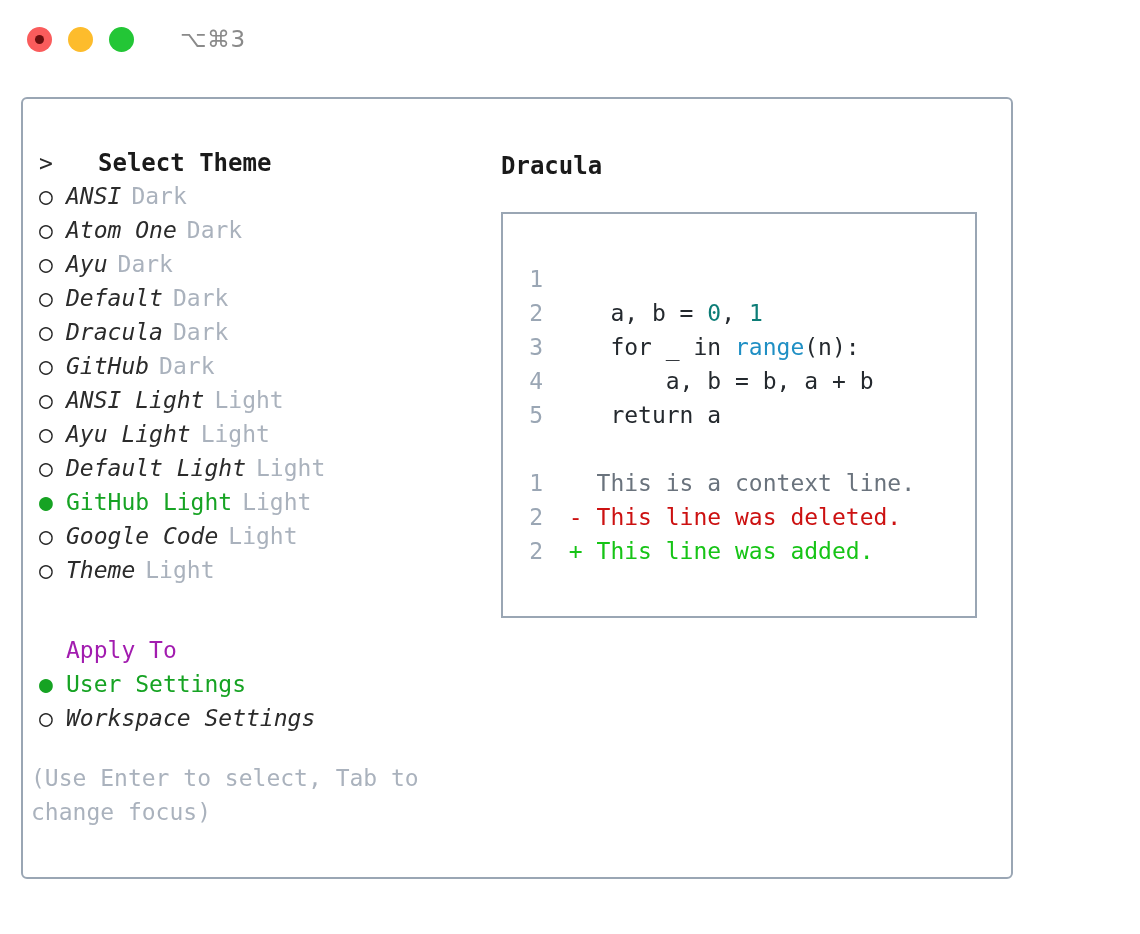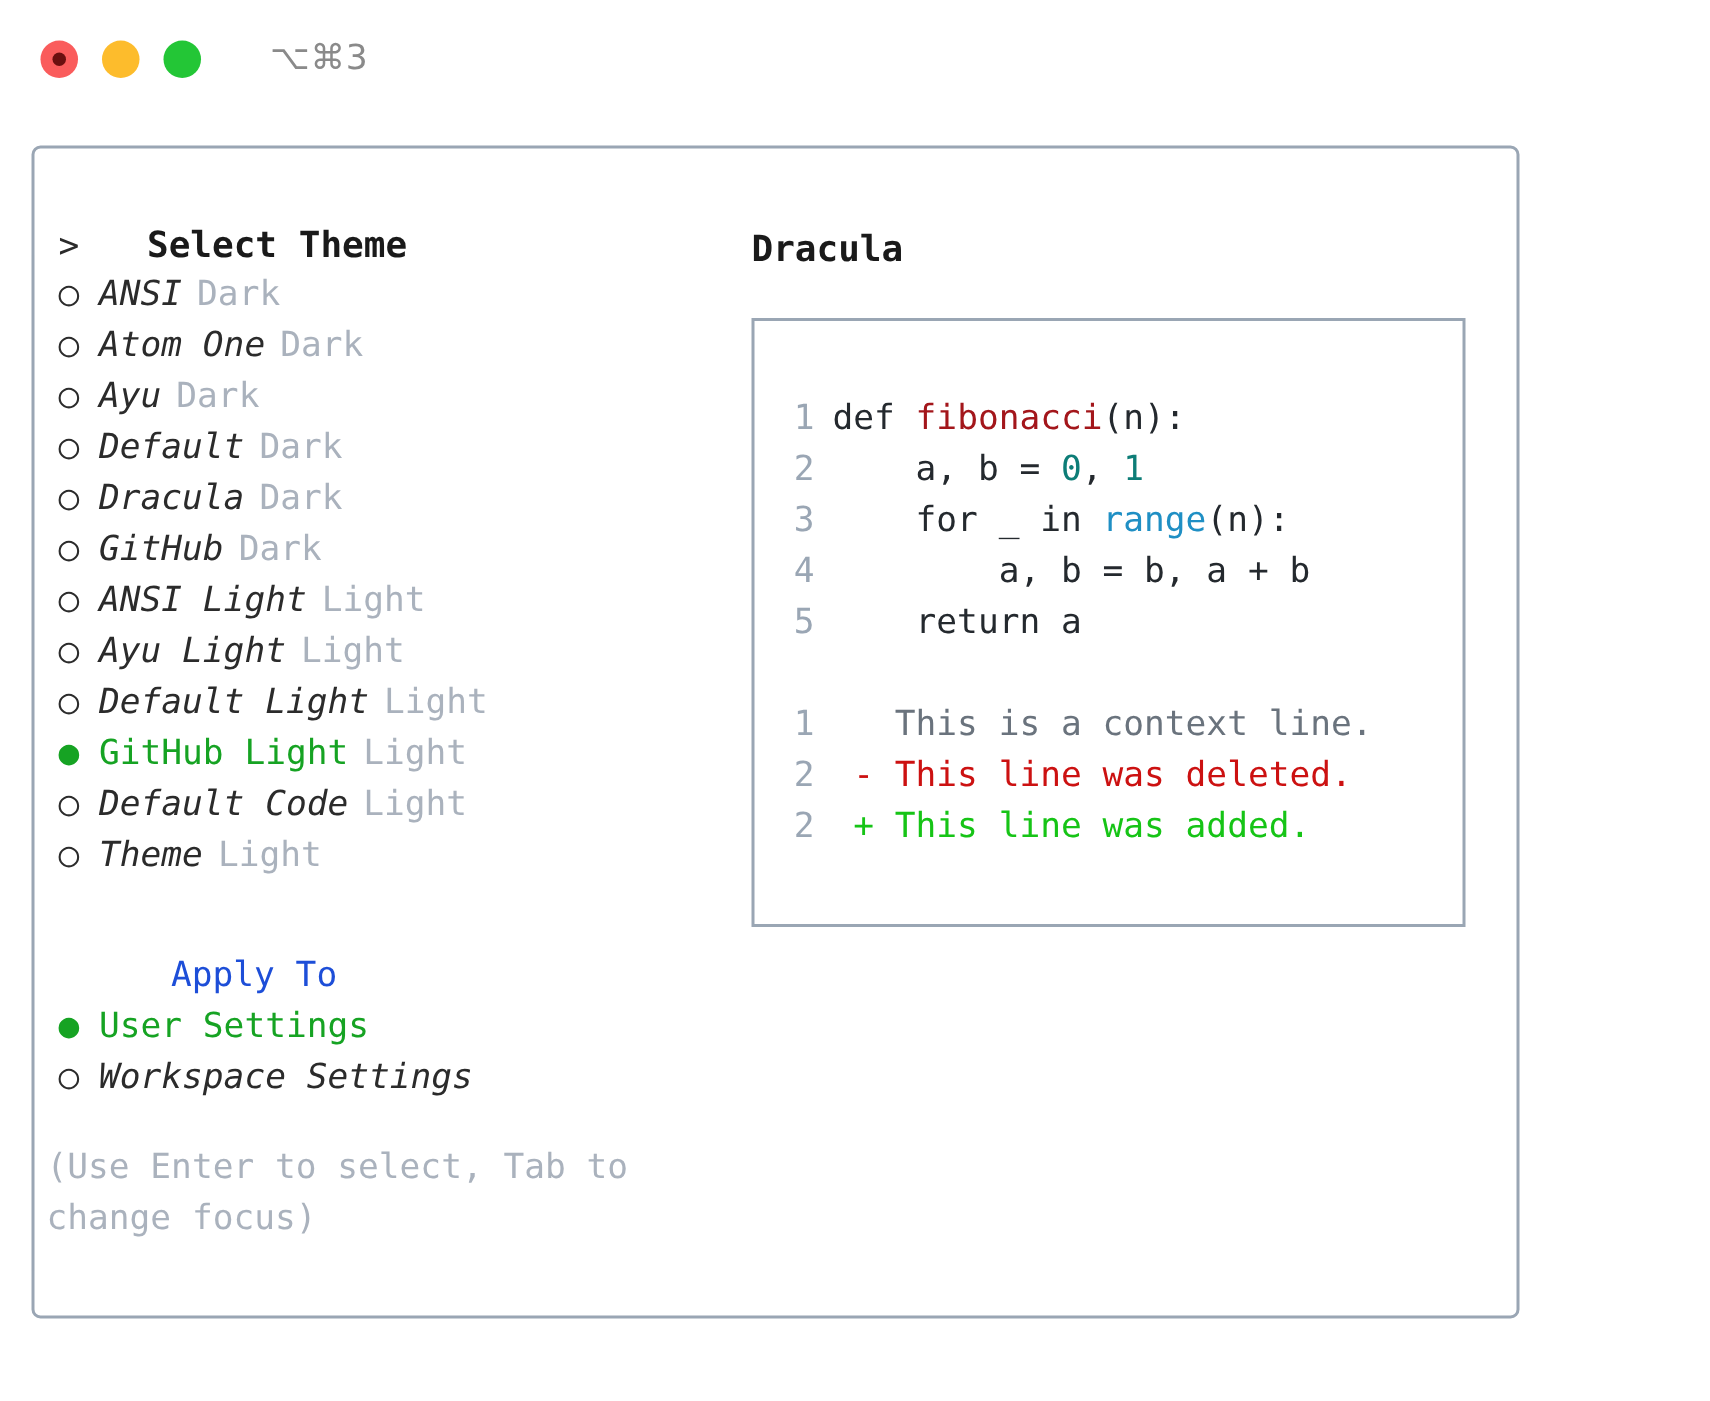--- a/index.html
+++ b/index.html
@@ -116,21 +116,21 @@
     font-size: 24px;
     margin-left: 32px;
   }
 
   .label      { color: #2b2b2b; font-style: italic; }
   .label-sel  { color: #16a323; }
   .badge      { color: #aab2bd; padding-left: 10px; }
 
   .section-gap { height: 46px; }
 
-  .apply-heading { color: #1d4ed8; margin-left: 48px; }
+  .apply-heading { color: #a21caf; }
 
   .hint {
     position: absolute;
     left: 8px;
     top: 662px;
     width: 420px;
     color: #aab2bd;
     font-size: 23px;
     line-height: 34px;
     white-space: pre-wrap;
@@ -210,21 +210,21 @@
             <div class="row"><span class="marker">○</span><span class="label">ANSI</span><span class="badge">Dark</span></div>
             <div class="row"><span class="marker">○</span><span class="label">Atom One</span><span class="badge">Dark</span></div>
             <div class="row"><span class="marker">○</span><span class="label">Ayu</span><span class="badge">Dark</span></div>
             <div class="row"><span class="marker">○</span><span class="label">Default</span><span class="badge">Dark</span></div>
             <div class="row"><span class="marker">○</span><span class="label">Dracula</span><span class="badge">Dark</span></div>
             <div class="row"><span class="marker">○</span><span class="label">GitHub</span><span class="badge">Dark</span></div>
             <div class="row"><span class="marker">○</span><span class="label">ANSI Light</span><span class="badge">Light</span></div>
             <div class="row"><span class="marker">○</span><span class="label">Ayu Light</span><span class="badge">Light</span></div>
             <div class="row"><span class="marker">○</span><span class="label">Default Light</span><span class="badge">Light</span></div>
             <div class="row"><span class="marker marker-dot-filled">●</span><span class="label-sel">GitHub Light</span><span class="badge">Light</span></div>
-            <div class="row"><span class="marker">○</span><span class="label">Default Code</span><span class="badge">Light</span></div>
+            <div class="row"><span class="marker">○</span><span class="label">Google Code</span><span class="badge">Light</span></div>
             <div class="row"><span class="marker">○</span><span class="label">Theme</span><span class="badge">Light</span></div>
           </div>
 
         <div class="section-gap"></div>
 
         <div class="row">
           <span class="marker"></span>
           <span class="apply-heading">Apply To</span>
         </div>
 
@@ -233,21 +233,21 @@
             <div class="row"><span class="marker">○</span><span class="label">Workspace Settings</span></div>
           </div>
       </div>
 
       <div class="hint">(Use Enter to select, Tab to change focus)</div>
 
       <div class="right-col">
         <div class="preview-title">Dracula</div>
         <div class="preview-box">
           <div id="code-block">
-              <div class="code-line"><span class="lineno">1</span><span><span class="tok-plain">def </span><span class="tok-fn">fibonacci</span><span class="tok-plain">(n):</span></span></div>
+              <div class="code-line"><span class="lineno">1</span></div>
               <div class="code-line"><span class="lineno">2</span><span><span class="tok-plain">    a, b = </span><span class="tok-num">0</span><span class="tok-plain">, </span><span class="tok-num">1</span></span></div>
               <div class="code-line"><span class="lineno">3</span><span><span class="tok-plain">    for _ in </span><span class="tok-call">range</span><span class="tok-plain">(n):</span></span></div>
               <div class="code-line"><span class="lineno">4</span><span><span class="tok-plain">        a, b = b, a + b</span></span></div>
               <div class="code-line"><span class="lineno">5</span><span><span class="tok-plain">    return a</span></span></div>
             </div>
           <div class="blank-line"></div>
           <div id="diff-block">
               <div class="code-line"><span class="lineno">1</span><span class="tok-ctx">   This is a context line.</span></div>
               <div class="code-line"><span class="lineno">2</span><span class="tok-del"> - This line was deleted.</span></div>
               <div class="code-line"><span class="lineno">2</span><span class="tok-add"> + This line was added.</span></div>

